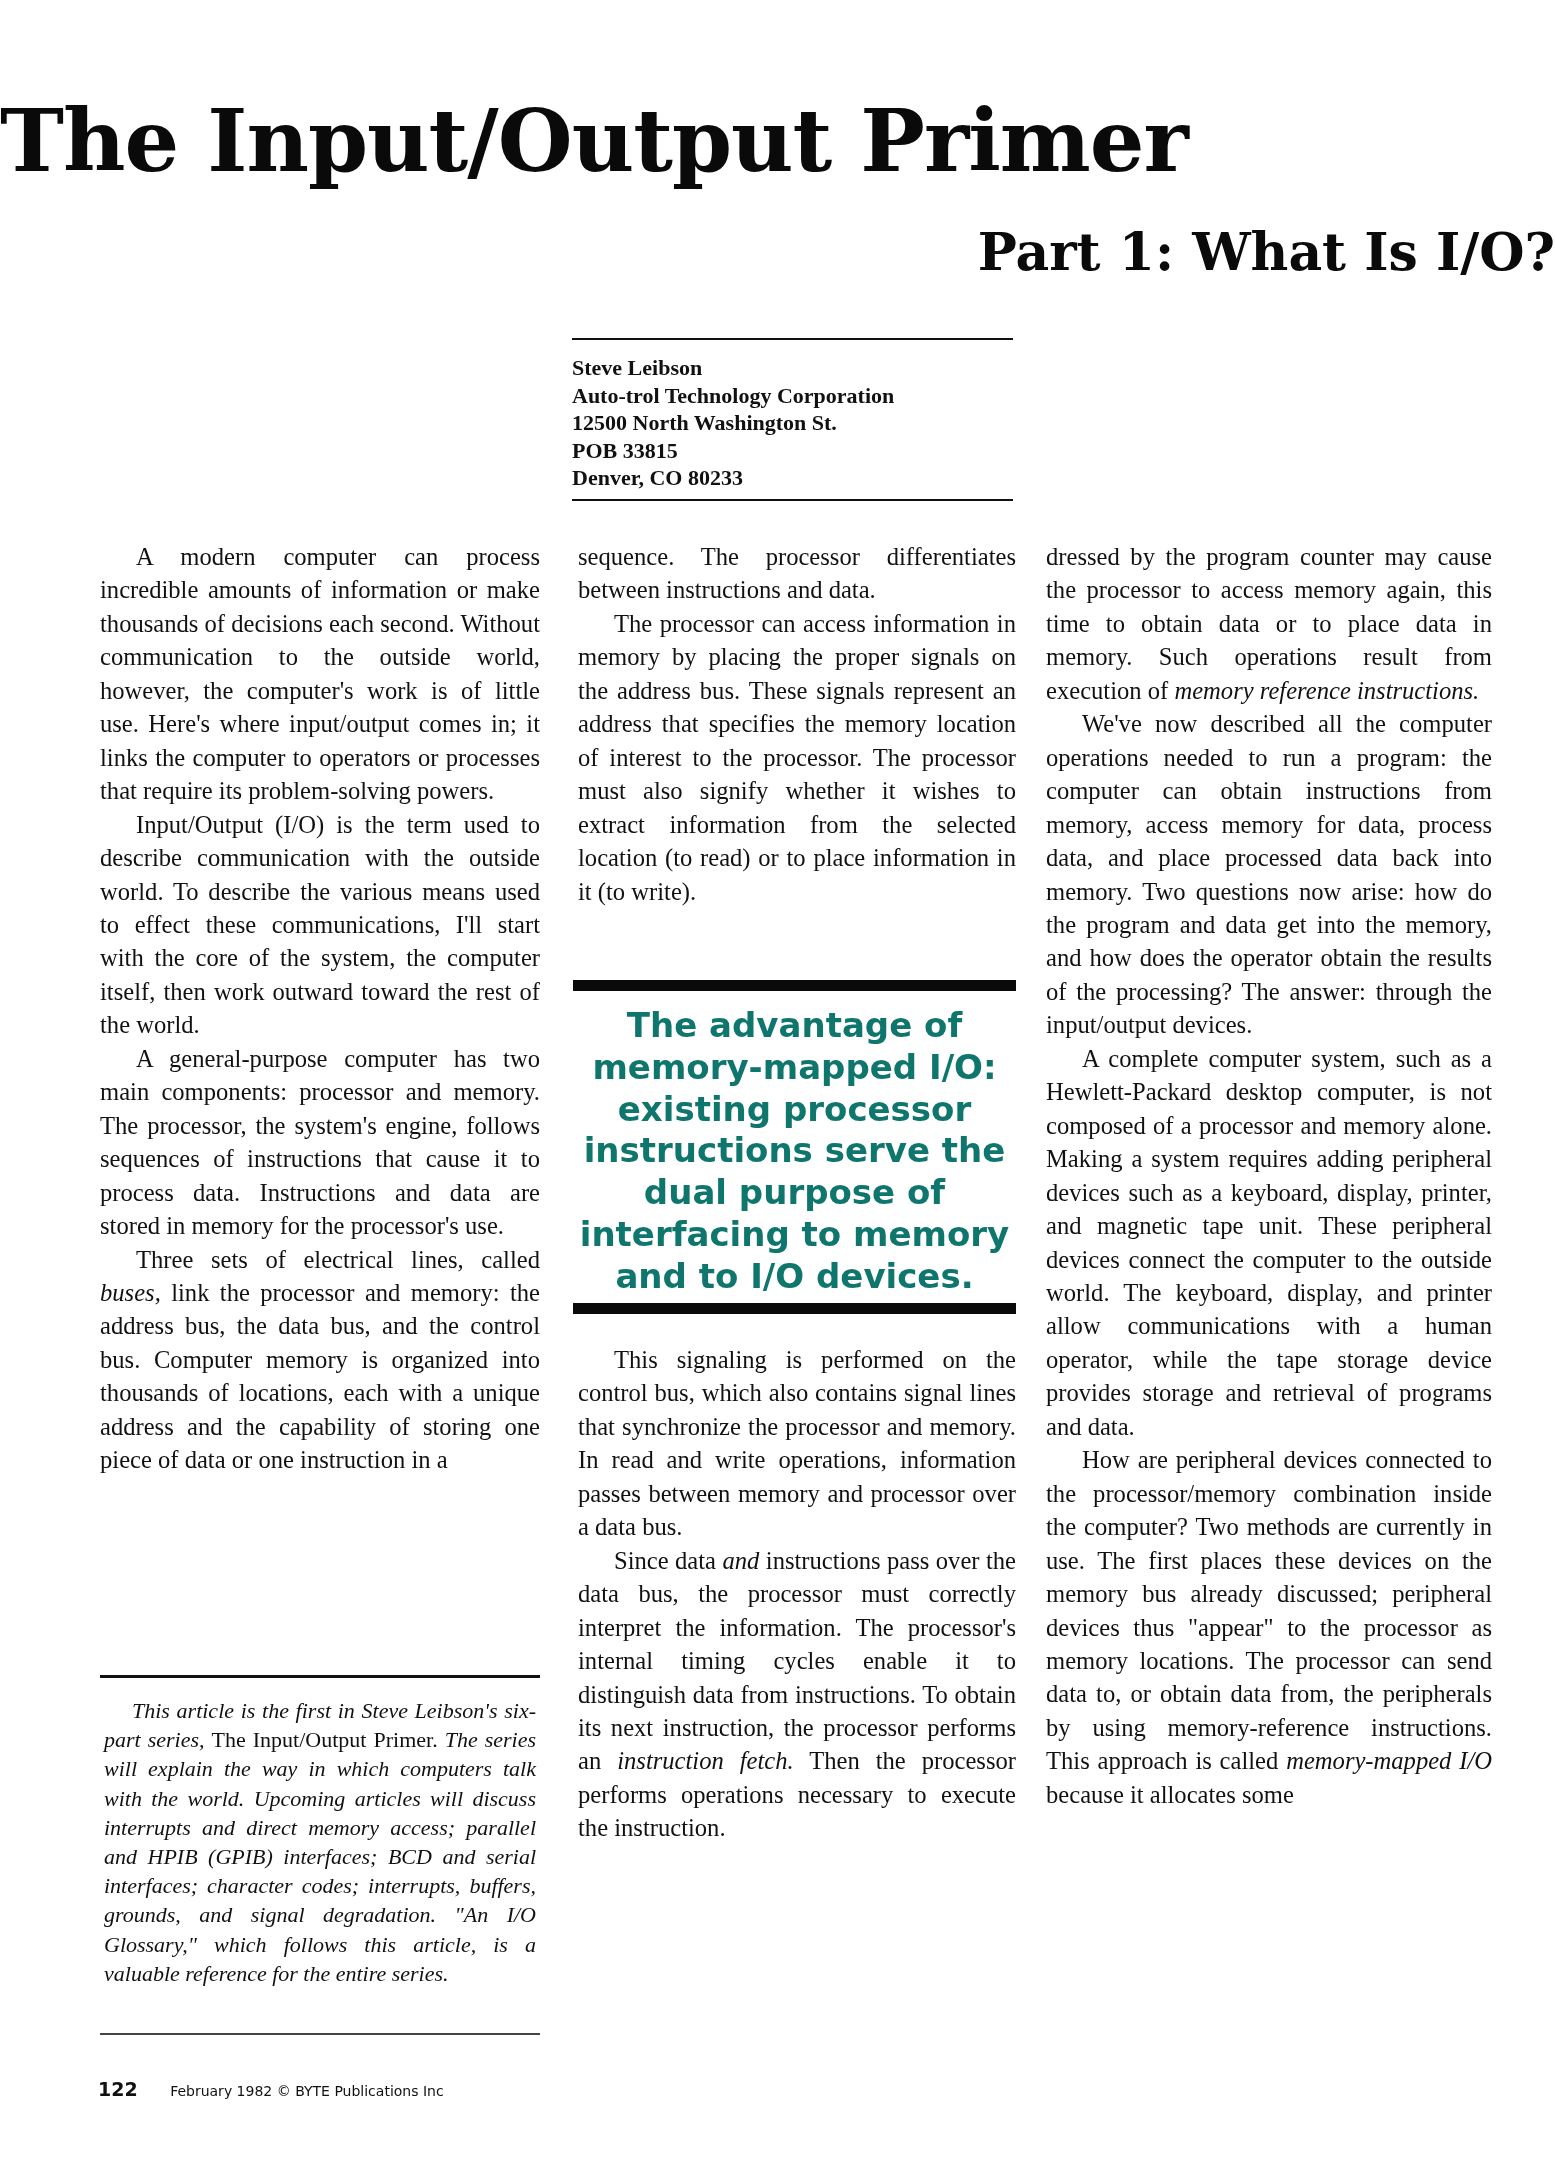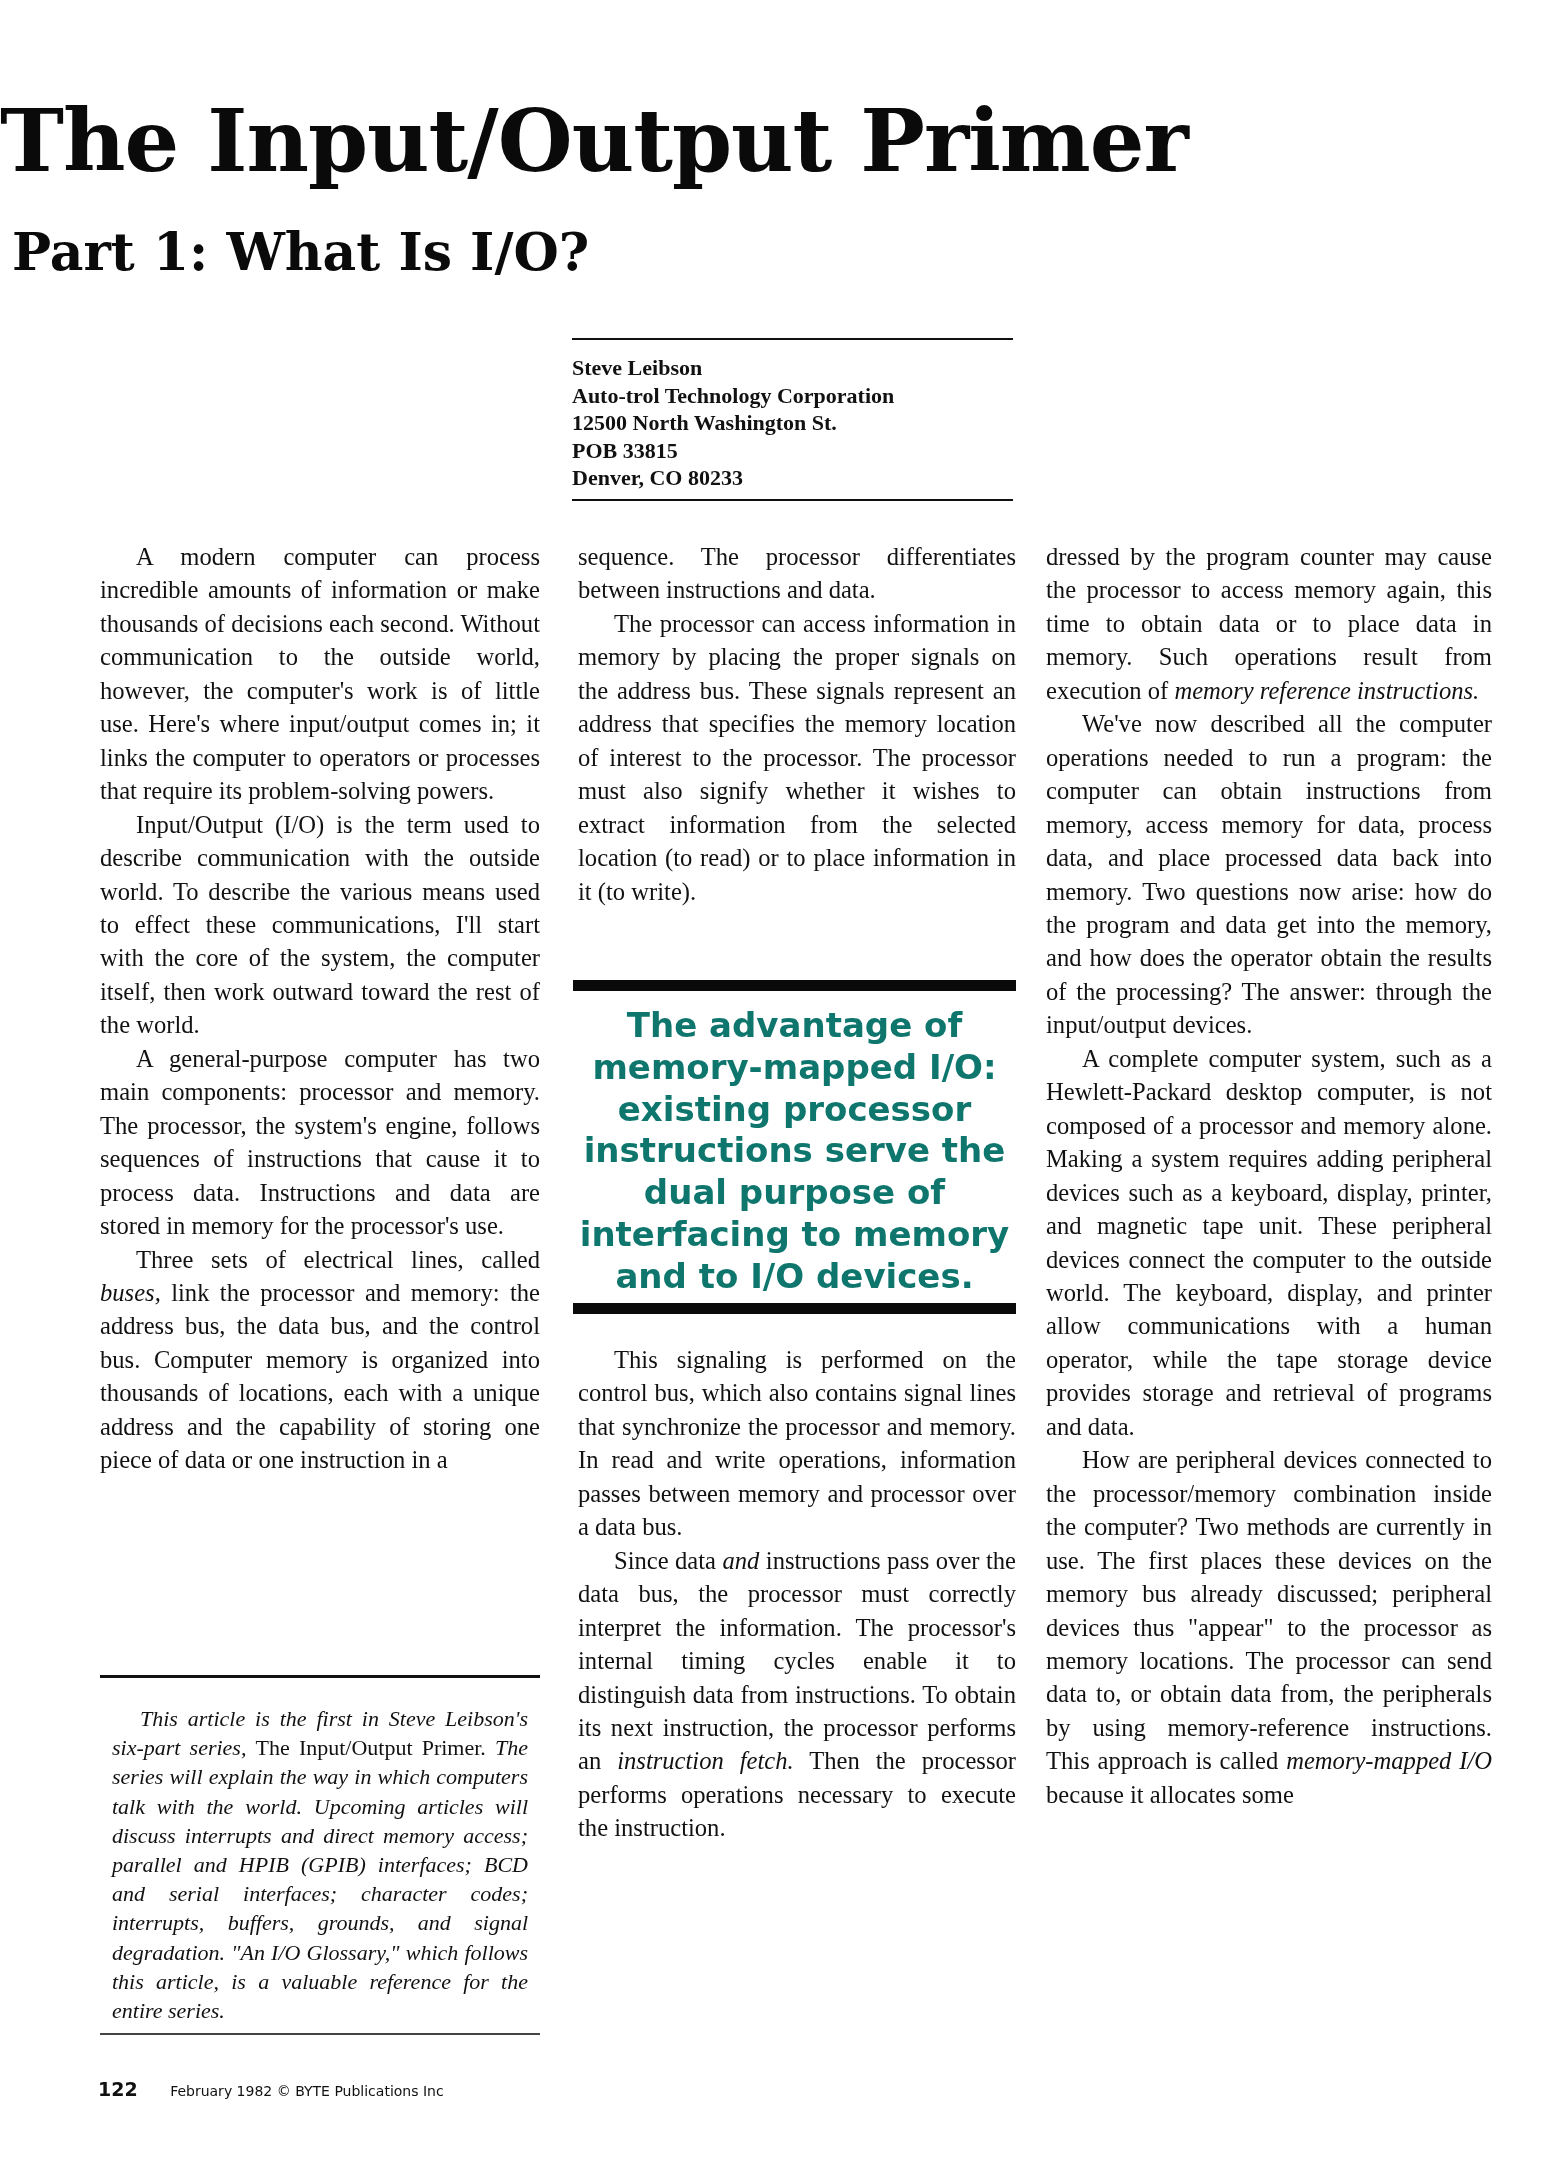--- a/index.html
+++ b/index.html
@@ -7,21 +7,21 @@
     width: 1555px; height: 2160px; background: #ffffff; color: #111111;
     position: relative; overflow: hidden;
     font-family: "Liberation Serif", "DejaVu Serif", serif;
   }
   .title {
     position: absolute; left: 0; width: 1555px; top: 98px; text-align: left;
     font-family: "DejaVu Serif", serif; font-weight: bold; font-size: 86px;
     letter-spacing: -1px; line-height: 1; margin: 0; color: #0a0a0a;
   }
   .subtitle {
-    position: absolute; left: 0; width: 1555px; top: 226px; text-align: left;
+    position: absolute; left: 0; width: 1555px; top: 226px; text-align: right;
     font-family: "DejaVu Serif", serif; font-weight: bold; font-size: 52px;
     line-height: 1; margin: 0; color: #0a0a0a; padding-left: 12px; box-sizing: border-box;
   }
   .author-block {
     position: absolute; left: 572px; width: 441px; top: 338px; height: 163px;
     border-top: 2px solid #111; border-bottom: 2px solid #111;
     text-align: left; box-sizing: border-box; padding-top: 14px;
   }
   .author-block div {
     font-family: "Liberation Serif", serif; font-size: 22px; line-height: 27.5px; font-weight: bold;
@@ -35,21 +35,21 @@
   .col1 { left: 100px; width: 440px; }
   .col2 { left: 578px; width: 438px; }
   .col3 { left: 1046px; width: 446px; }
   em { font-style: italic; }
   .sidenote {
     position: absolute; left: 100px; width: 440px; top: 1675px; height: 360px;
     border-top: 3px solid #111; border-bottom: 2px solid #444;
     box-sizing: border-box; padding-top: 14px;
     font-size: 22px; line-height: 29.2px; font-style: italic; text-align: justify;
   }
-  .sidenote p { margin: 12px; text-indent: 28px; }
+  .sidenote p { margin: 4px; text-indent: 28px; }
   .sidenote .roman { font-style: normal; }
   .pullquote {
     position: absolute; left: 573px; width: 443px; top: 980px; height: 334px;
     border-top: 11px solid #0a0a0a; border-bottom: 11px solid #0a0a0a;
     box-sizing: border-box; padding-top: 14px; text-align: center;
     font-family: "DejaVu Sans", sans-serif; font-weight: bold; font-size: 34px; line-height: 41.8px;
     color: #0f766e;
   }
   .col2-lower { top: 1343px; }
   .footer {

